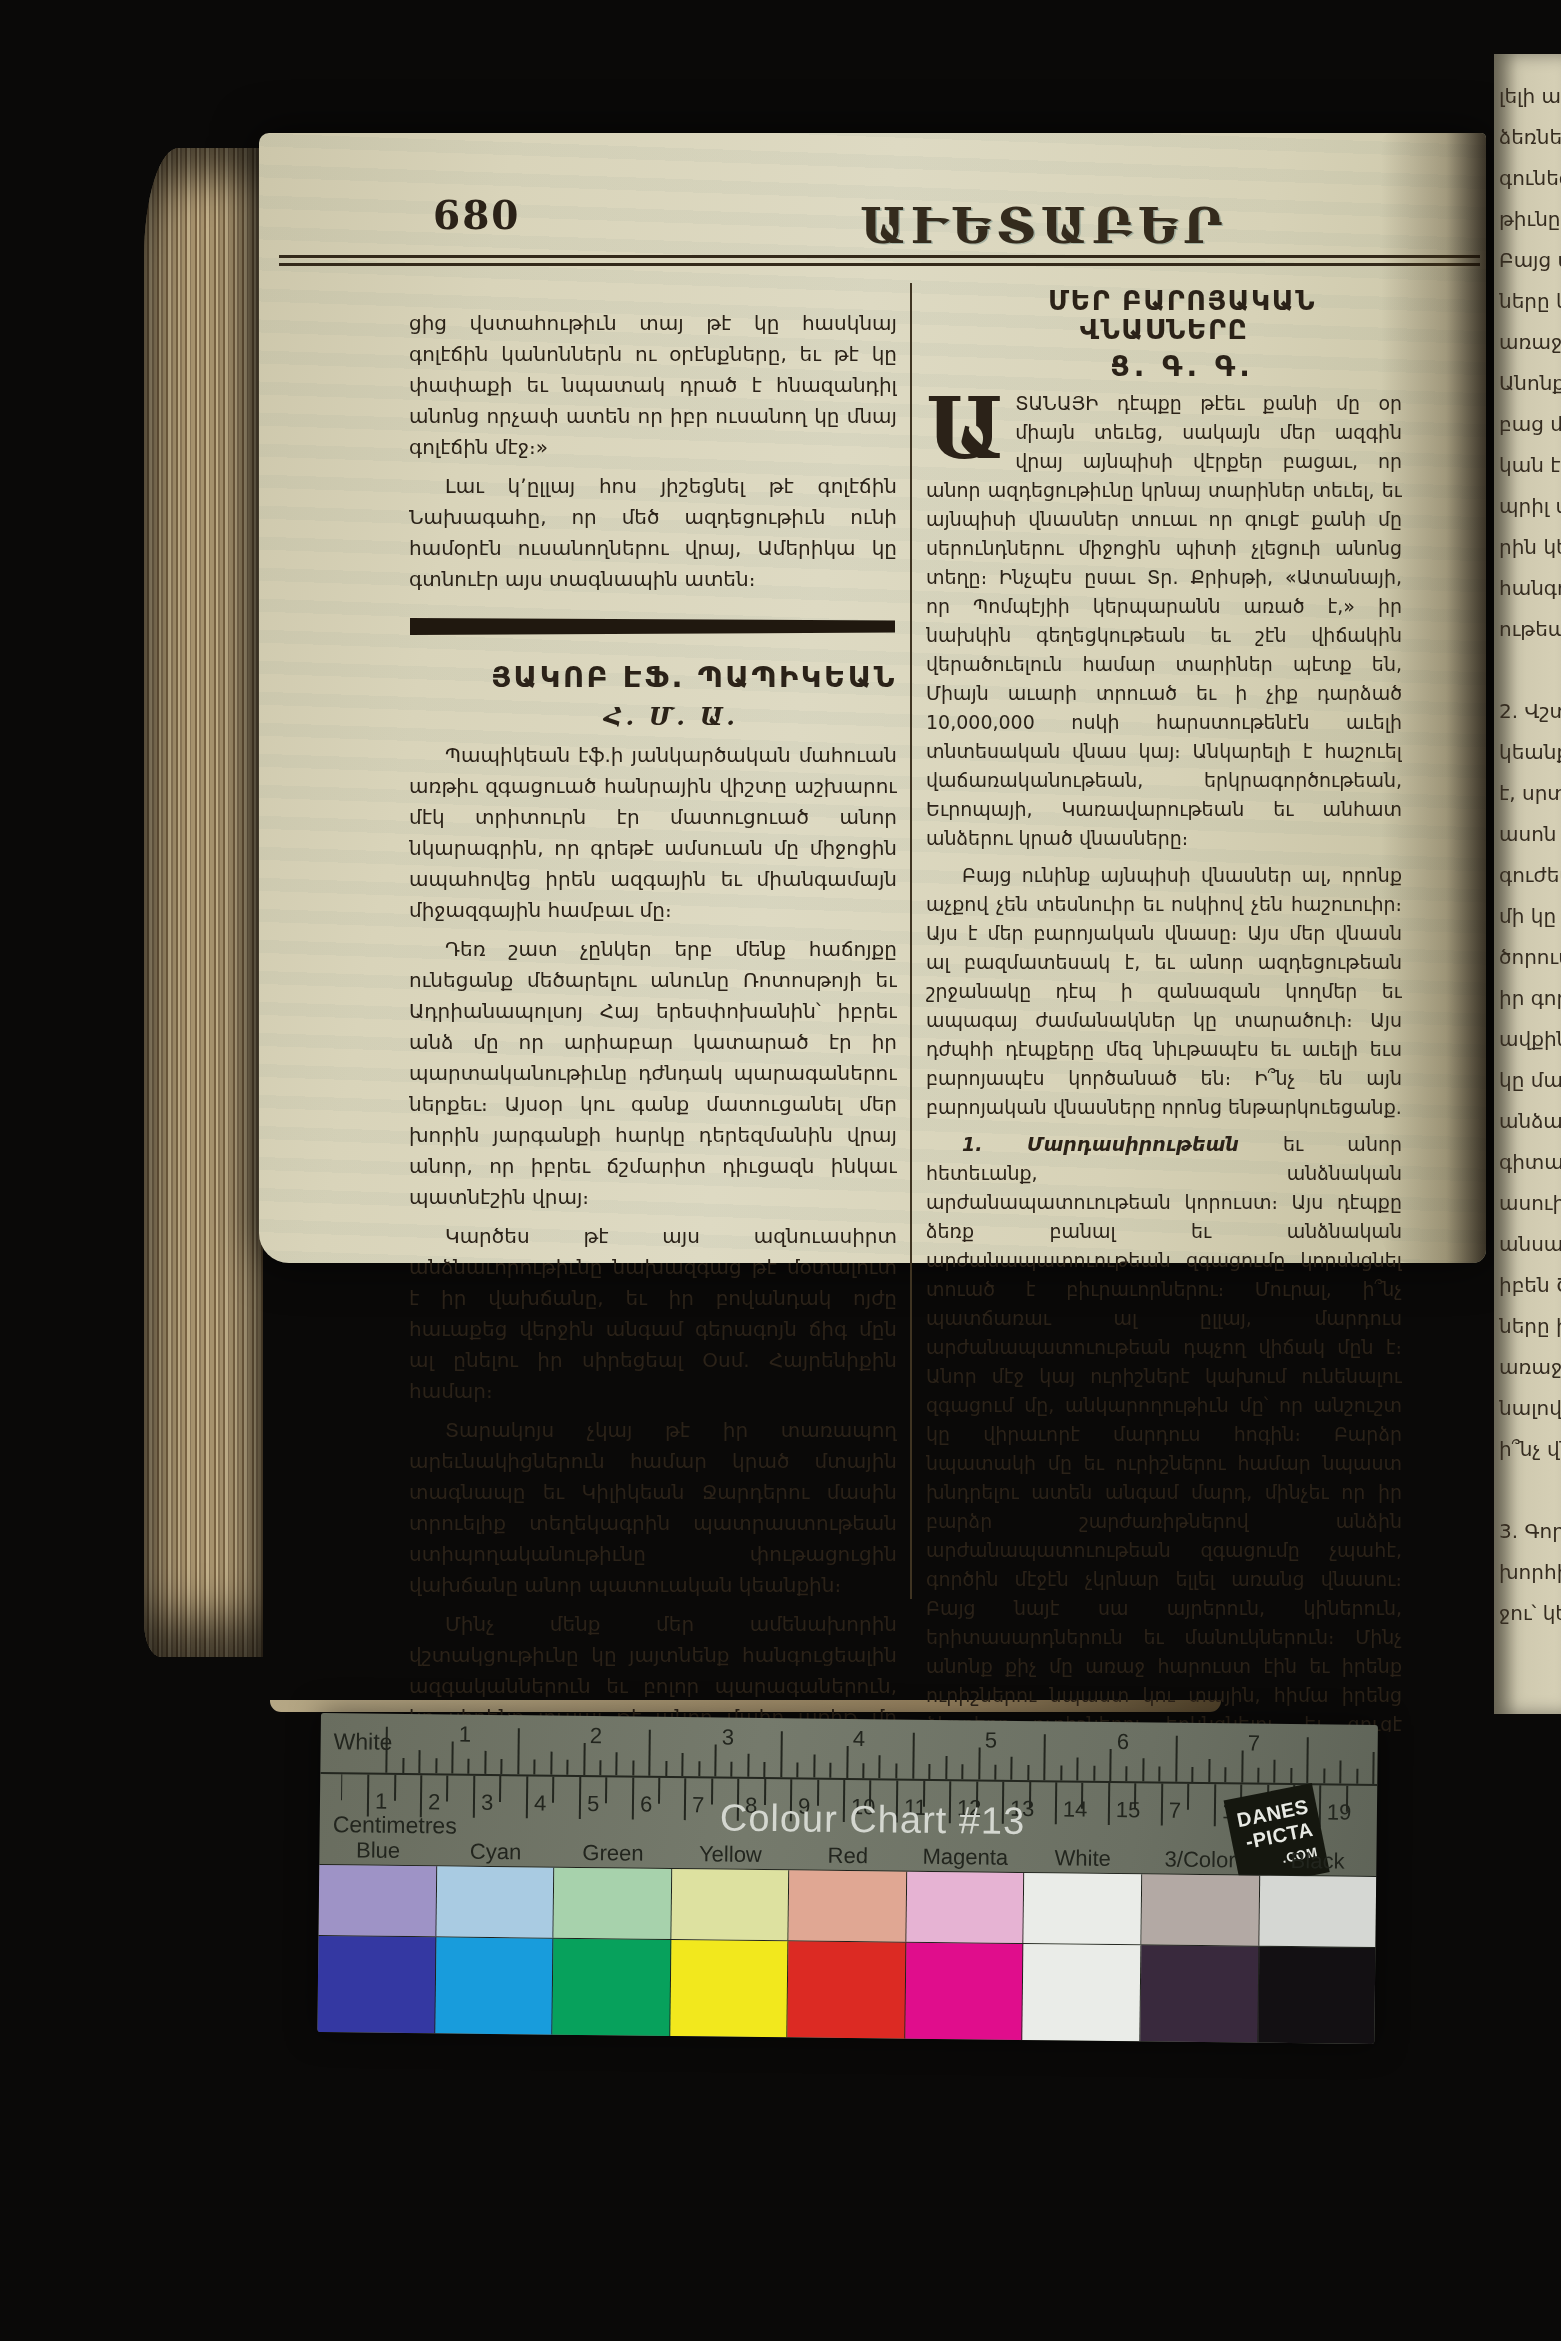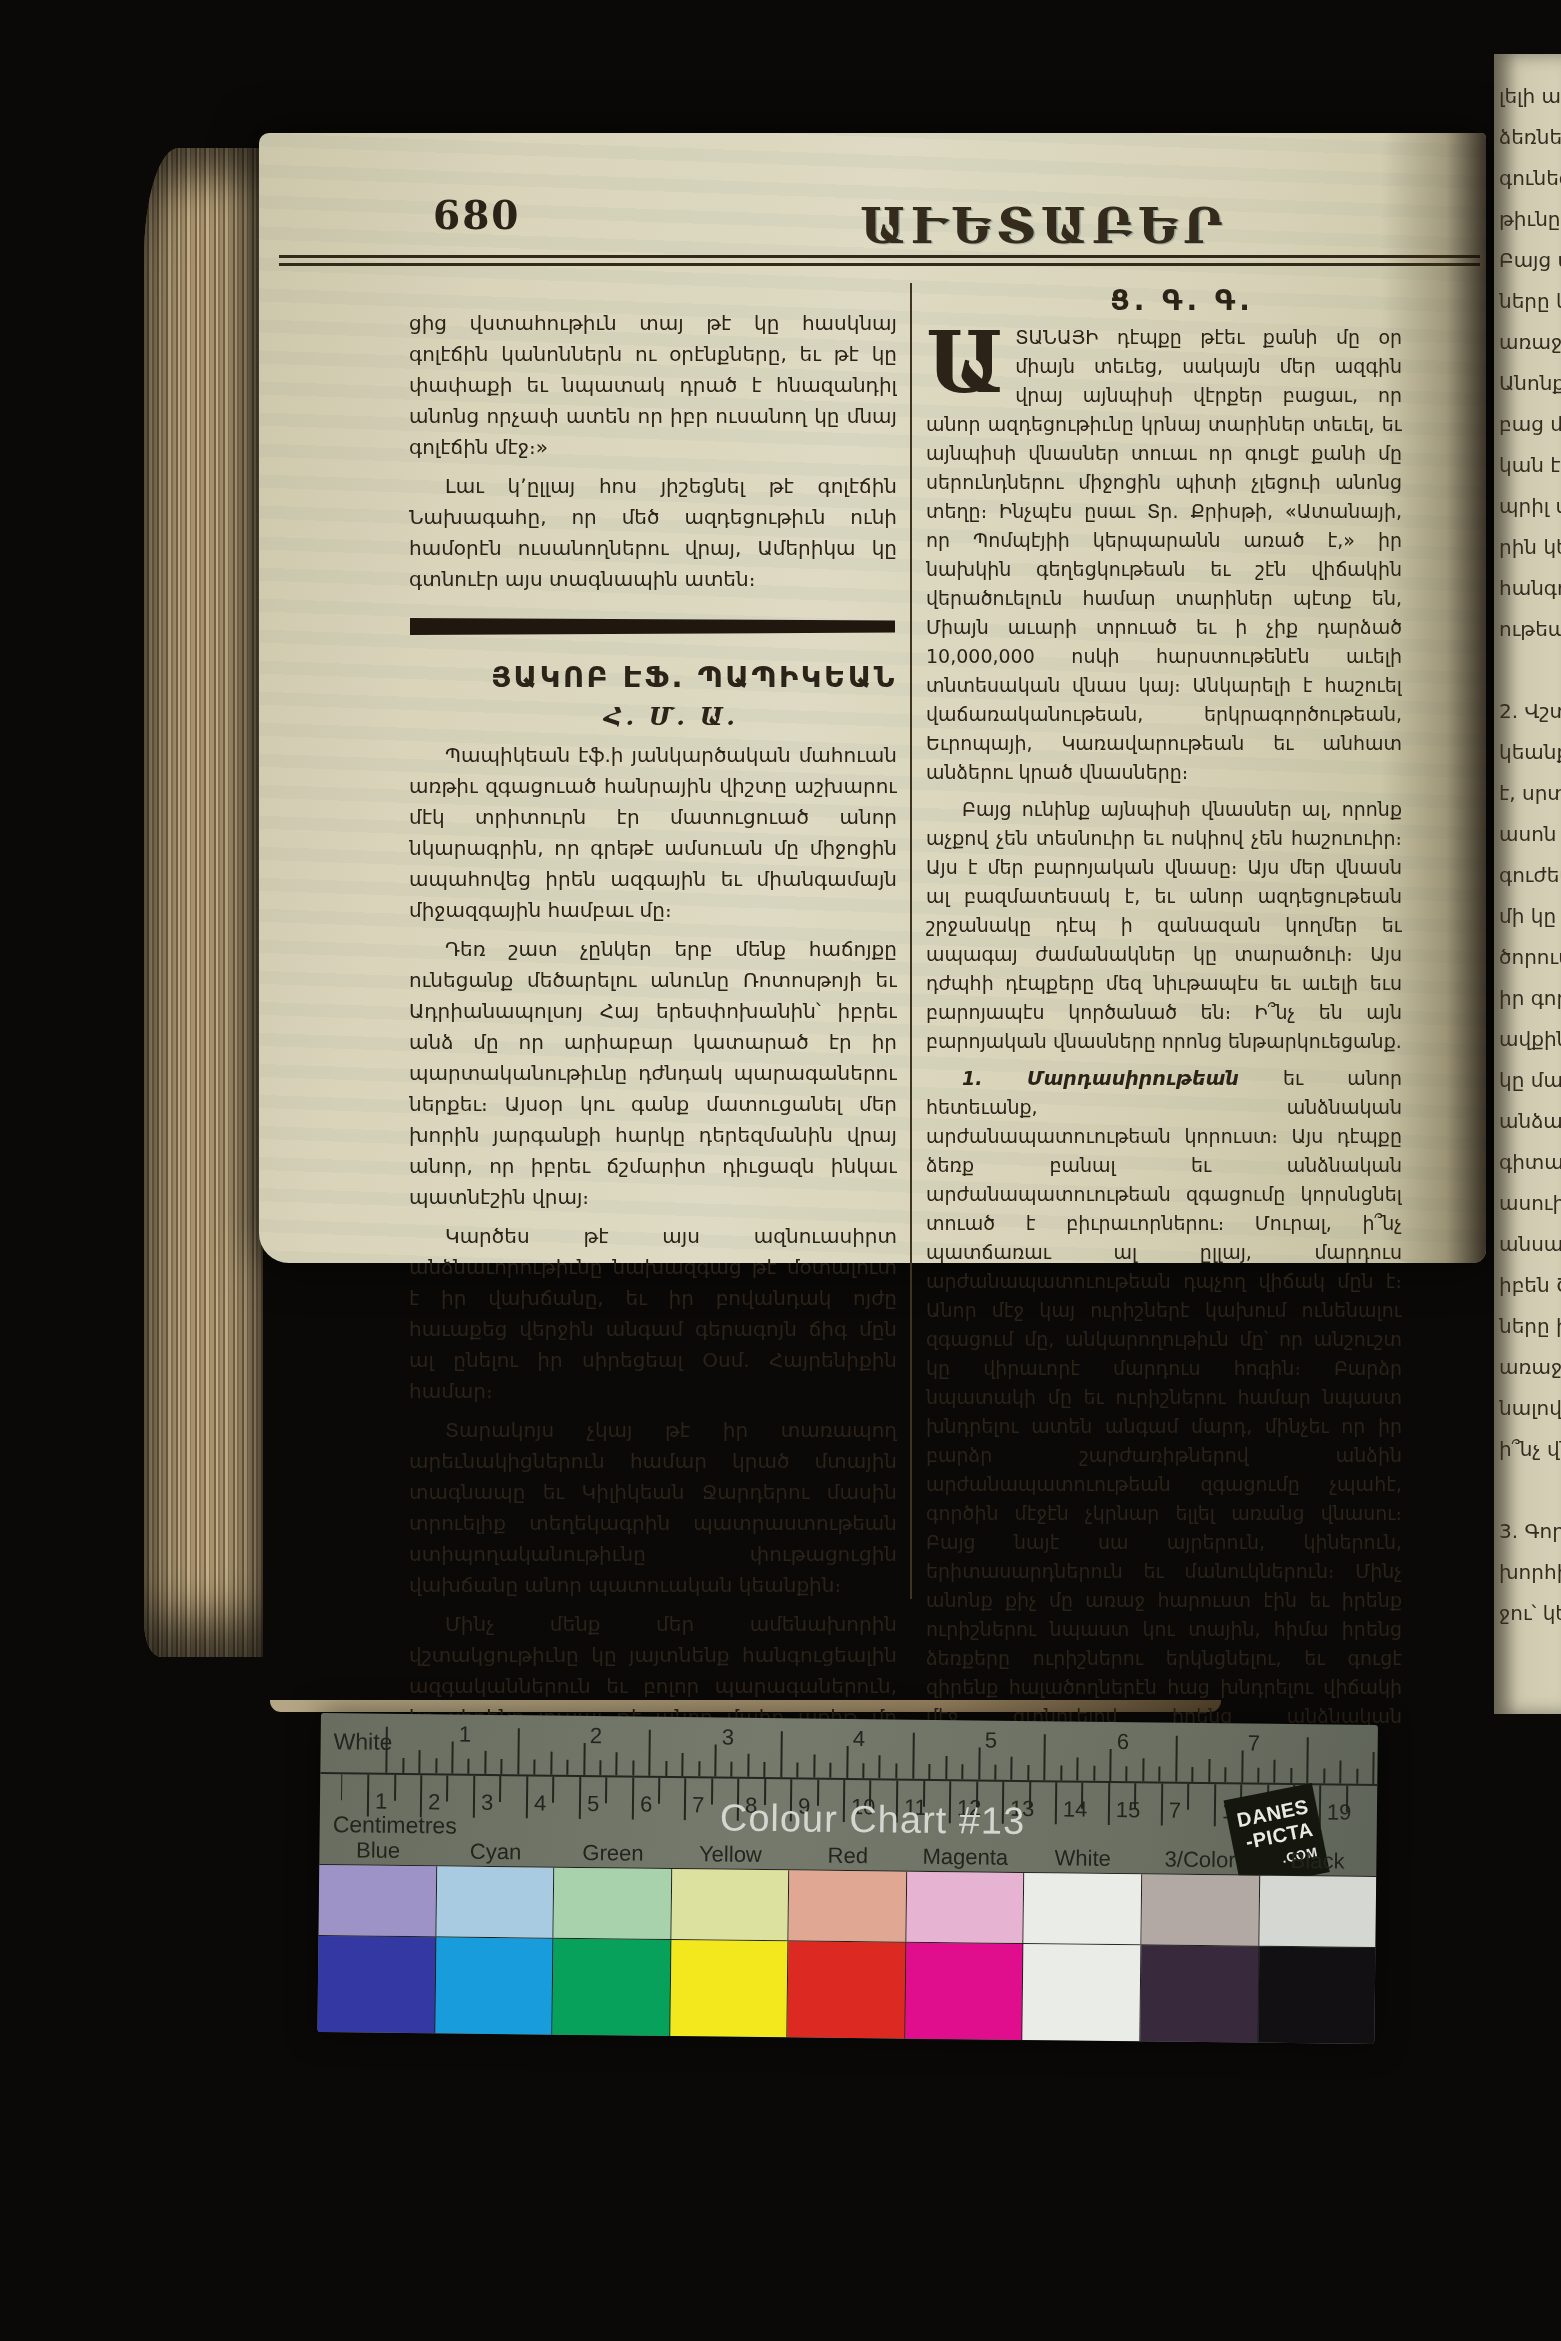--- a/index.html
+++ b/index.html
@@ -95,20 +95,21 @@
         <p class="sec-sub">Հ. Մ. Ա.</p>
         <p>Պապիկեան էֆ.ի յանկարծական մահուան առթիւ զգացուած հանրային վիշտը աշխարու մէկ տրիտուրն էր մատուցուած անոր նկարագրին, որ գրեթէ ամսուան մը միջոցին ապահովեց իրեն ազգային եւ միանգամայն միջազգային համբաւ մը։</p>
         <p>Դեռ շատ չընկեր երբ մենք հաճոյքը ունեցանք մեծարելու անունը Ռոտոսթոյի եւ Ադրիանապոլսոյ Հայ երեսփոխանին՝ իբրեւ անձ մը որ արիաբար կատարած էր իր պարտականութիւնը դժնդակ պարագաներու ներքեւ։ Այսօր կու գանք մատուցանել մեր խորին յարգանքի հարկը դերեզմանին վրայ անոր, որ իբրեւ ճշմարիտ դիւցազն ինկաւ պատնէշին վրայ։</p>
         <p>Կարծես թէ այս ազնուասիրտ անձնաւորութիւնը նախազգաց թէ մօտալուտ է իր վախճանը, եւ իր բովանդակ ոյժը հաւաքեց վերջին անգամ գերագոյն ճիգ մըն ալ ընելու իր սիրեցեալ Օսմ. Հայրենիքին համար։</p>
         <p>Տարակոյս չկայ թէ իր տառապող արեւնակիցներուն համար կրած մտային տագնապը եւ Կիլիկեան Ջարդերու մասին տրուելիք տեղեկագրին պատրաստութեան ստիպողականութիւնը փութացուցին վախճանը անոր պատուական կեանքին։</p>
         <p>Մինչ մենք մեր ամենախորին վշտակցութիւնը կը յայտնենք հանգուցեալին ազգականներուն եւ բոլոր պարագաներուն, կը սիրենք յուսալ թէ անոր մահը առիթ մը կ՚ըլլայ իրարու մերձեցնելու համօրէն ճշմարիտ Օսմանցիները այն տեսակ հայրենասիրութեան մը շուրջ, որ ընդմիշտ անբաժան պիտի մնայ Յակոբ էֆ. Պապիկեանի անունէն։</p>
 
       </div>
 
       <div class="col col-right">
+        <p class="rc-title">ՄԵՐ ԲԱՐՈՅԱԿԱՆ ՎՆԱՍՆԵՐԸ</p>
         <p class="rc-sub">Ց. Գ. Գ.</p>
         <p class="no-indent"><span class="dropcap">Ա</span><span>ՏԱՆԱՅԻ դէպքը թէեւ քանի մը օր միայն տեւեց, սակայն մեր ազգին վրայ այնպիսի վէրքեր բացաւ, որ անոր ազդեցութիւնը կրնայ տարիներ տեւել, եւ այնպիսի վնասներ տուաւ որ գուցէ քանի մը սերունդներու միջոցին պիտի չլեցուի անոնց տեղը։ Ինչպէս ըսաւ Տր. Քրիսթի, «Ատանայի, որ Պոմպէյիի կերպարանն առած է,» իր նախկին գեղեցկութեան եւ շէն վիճակին վերածուելուն համար տարիներ պէտք են, Միայն աւարի տրուած եւ ի չիք դարձած 10,000,000 ոսկի հարստութենէն աւելի տնտեսական վնաս կայ։ Անկարելի է հաշուել վաճառականութեան, երկրագործութեան, Եւրոպայի, Կառավարութեան եւ անհատ անձերու կրած վնասները։</span></p>
         <p>Բայց ունինք այնպիսի վնասներ ալ, որոնք աչքով չեն տեսնուիր եւ ոսկիով չեն հաշուուիր։ Այս է մեր բարոյական վնասը։ Այս մեր վնասն ալ բազմատեսակ է, եւ անոր ազդեցութեան շրջանակը դէպ ի զանազան կողմեր եւ ապագայ ժամանակներ կը տարածուի։ Այս դժպհի դէպքերը մեզ նիւթապէս եւ աւելի եւս բարոյապէս կործանած են։ Ի՞նչ են այն բարոյական վնասները որոնց ենթարկուեցանք.</p>
         <p><em>1. Մարդասիրութեան</em><span> եւ անոր հետեւանք, անձնական արժանապատուութեան կորուստ։ Այս դէպքը ձեռք բանալ եւ անձնական արժանապատուութեան զգացումը կորսնցնել տուած է բիւրաւորներու։ Մուրալ, ի՞նչ պատճառաւ ալ ըլլայ, մարդուս արժանապատուութեան դպչող վիճակ մըն է։ Անոր մէջ կայ ուրիշներէ կախում ունենալու զգացում մը, անկարողութիւն մը՝ որ անշուշտ կը վիրաւորէ մարդուս հոգին։ Բարձր նպատակի մը եւ ուրիշներու համար նպաստ խնդրելու ատեն անգամ մարդ, մինչեւ որ իր բարձր շարժառիթներով անձին արժանապատուութեան զգացումը չպահէ, գործին մէջէն չկրնար ելլել առանց վնասու։ Բայց նայէ սա այրերուն, կիներուն, երիտասարդներուն եւ մանուկներուն։ Մինչ անոնք քիչ մը առաջ հարուստ էին եւ իրենք ուրիշներու նպաստ կու տային, հիմա իրենց ձեռքերը ուրիշներու երկնցնելու, եւ գուցէ զիրենք հալածողներէն հաց խնդրելու վիճակի մէջ գտնուելով իրենց անձնական արժանապատուութեան այս զգացումը այնքան վիրաւորուած է որ շատեր թէեւ օրերով անօթի մնացած՝ բայց այս նախատինքը յանձն առած չեն։ Սակայն Բնութիւնը զանոնք ստիպեց, եւ ի վերջոյ իրենց մարմիններուն վէրքերուն ցաւէն ա</span></p>
       </div>
     </div>
   </div>
 
   <div class="page-sliver">
     <div class="sliver-text" id="sliver-text">

